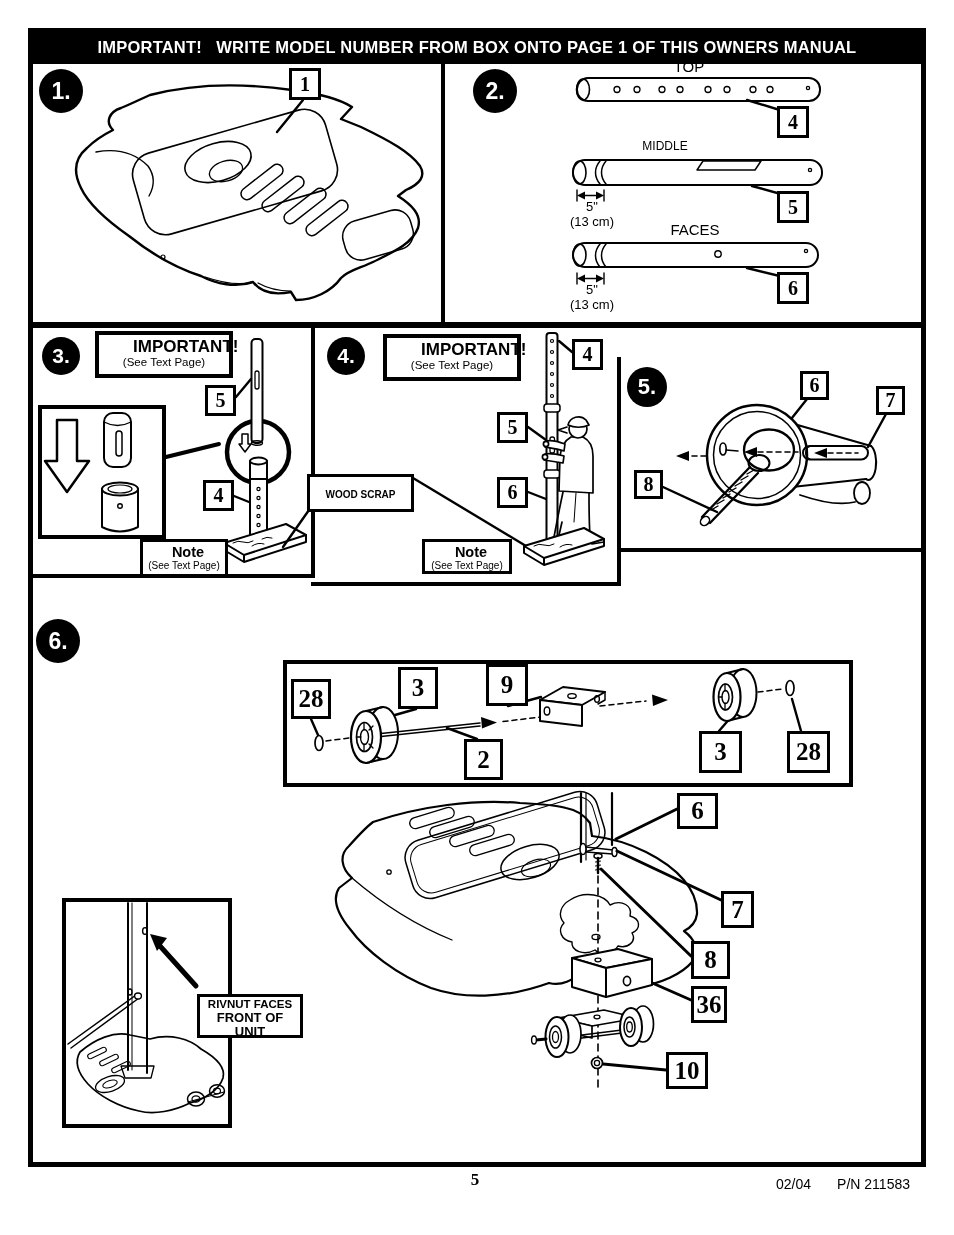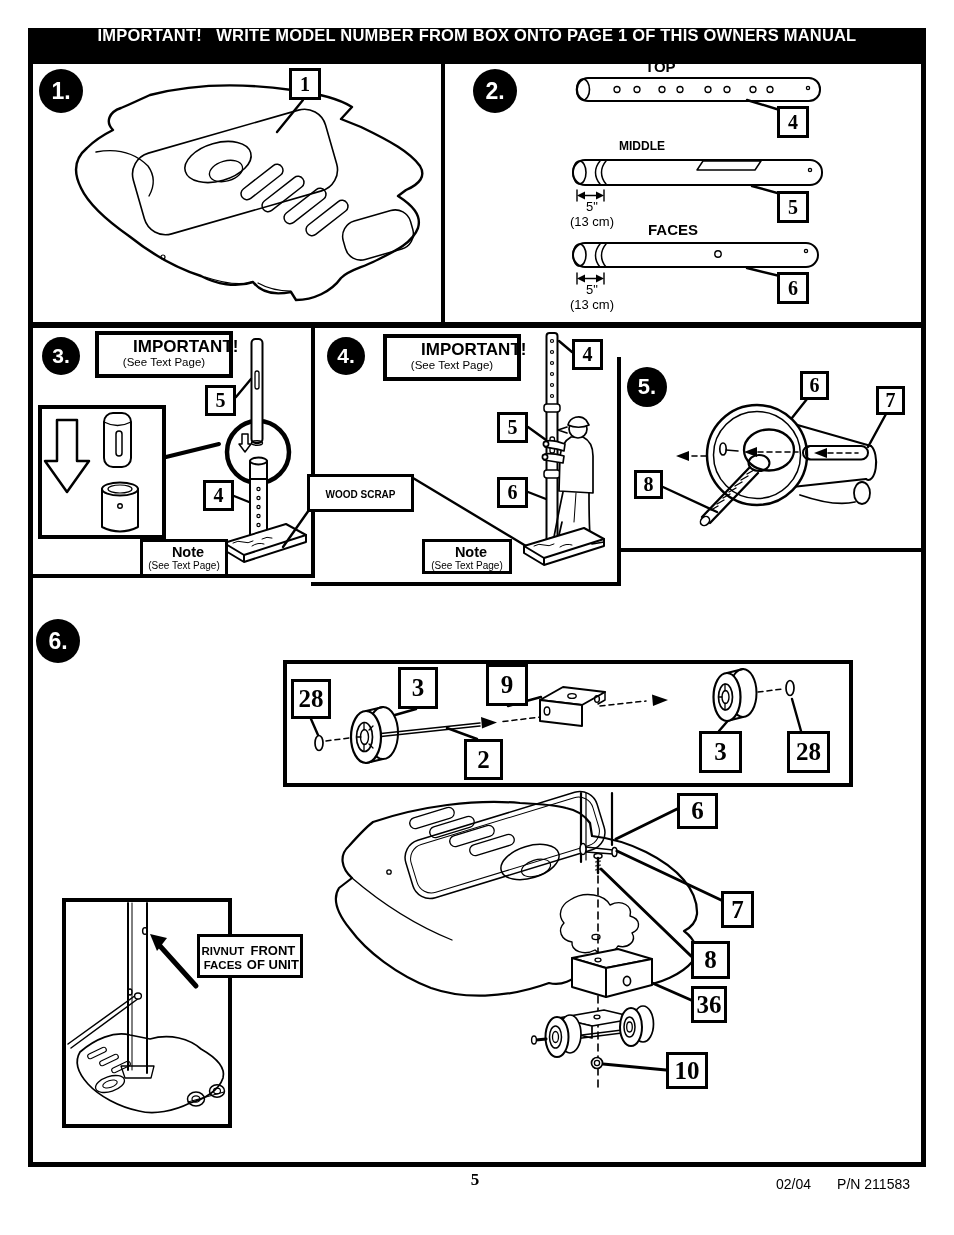--- a/index.html
+++ b/index.html
@@ -10,40 +10,40 @@
   .frame{border:5px solid #000;box-sizing:border-box;background:transparent;}
   .insetbox{border:4px solid #000;box-sizing:border-box;background:#fff;z-index:2;}
   .banner-text{color:#fff;font-weight:bold;font-size:16.5px;letter-spacing:.2px;
                text-align:center;line-height:31px;white-space:pre;z-index:6;}
   .stepnum{background:#000;color:#fff;border-radius:50%;display:flex;align-items:center;
            justify-content:center;font-weight:bold;z-index:10;}
   .callout{border:3px solid #000;background:#fff;display:flex;align-items:center;justify-content:center;
            font-family:"Liberation Serif",serif;font-weight:bold;box-sizing:border-box;z-index:10;}
   .callout.sm{font-size:20px;}
   .callout.lg{font-size:25px;}
-  .lbl{font-weight:bold;text-align:left;z-index:10;}
+  .lbl{font-weight:normal;text-align:center;z-index:10;}
   .impbox{border:4px solid #000;background:#fff;text-align:center;box-sizing:border-box;z-index:10;padding-top:3px;}
   .impbox .t1{font-weight:bold;font-size:17px;line-height:18px;margin-left:34px;}
   .impbox .t2{font-size:11.5px;line-height:13px;}
   .notebox{border:3px solid #000;background:#fff;text-align:center;box-sizing:border-box;z-index:10;padding-top:2px;}
   .notebox .t1{font-weight:bold;font-size:14.5px;line-height:16px;padding-left:8px;}
   .notebox .t2{font-size:10px;line-height:11px;}
   .divider{background:#000;z-index:4;}
   svg.overlay{position:absolute;left:0;top:0;z-index:5;}
   .dimtxt{font-size:13px;text-align:center;z-index:10;}
   .footer-num{font-family:"Liberation Serif",serif;font-weight:bold;font-size:17px;text-align:center;z-index:10;}
   .footer-right{font-size:14px;text-align:right;z-index:10;}
 </style>
 </head>
 <body>
 
 <div id="page">
 
   <div class="abs blackfill" style="left:28px;top:28px;width:898px;height:31px;"></div>
-  <div class="abs banner-text" style="left:28px;top:20px;width:898px;">IMPORTANT!   WRITE MODEL NUMBER FROM BOX ONTO PAGE 1 OF THIS OWNERS MANUAL</div>
+  <div class="abs banner-text" style="left:28px;top:32px;width:898px;">IMPORTANT!   WRITE MODEL NUMBER FROM BOX ONTO PAGE 1 OF THIS OWNERS MANUAL</div>
 
   <div class="abs frame" style="left:28px;top:59px;width:898px;height:1108px;"></div>
   <div class="abs divider" style="left:441px;top:59px;width:4px;height:268px;"></div>
   <div class="abs divider" style="left:28px;top:322px;width:898px;height:6px;"></div>
   <div class="abs divider" style="left:311px;top:328px;width:4px;height:250px;"></div>
   <div class="abs divider" style="left:28px;top:574px;width:287px;height:4px;"></div>
   <div class="abs divider" style="left:617px;top:357px;width:4px;height:229px;"></div>
   <div class="abs divider" style="left:311px;top:582px;width:310px;height:4px;"></div>
   <div class="abs divider" style="left:617px;top:548px;width:309px;height:4px;"></div>
 
@@ -398,21 +398,21 @@
   </div>
   <div class="abs notebox" style="left:422px;top:539px;width:90px;height:35px;">
     <div class="t1">Note</div>
     <div class="t2">(See Text Page)</div>
   </div>
 
   <div class="abs notebox" style="left:307px;top:474px;width:107px;height:38px;display:flex;align-items:center;justify-content:center;">
     <div style="font-weight:bold;font-size:10px;">WOOD SCRAP</div>
   </div>
 
-  <div class="abs notebox" style="left:197px;top:934px;width:106px;height:44px;display:flex;flex-direction:row;align-items:center;justify-content:center;padding-top:4px;">
+  <div class="abs notebox" style="left:197px;top:994px;width:106px;height:44px;display:flex;flex-direction:column;align-items:center;justify-content:center;padding-top:4px;">
     <div style="font-weight:bold;font-size:11.5px;line-height:14px;">RIVNUT FACES</div>
     <div style="font-weight:bold;font-size:13px;line-height:14px;">FRONT OF UNIT</div>
   </div>
 
   <div class="abs footer-num" style="left:420px;top:1170px;width:110px;">5</div>
   <div class="abs footer-right" style="left:640px;top:1176px;width:270px;">
     <span>02/04</span><span style="display:inline-block;width:26px;"></span><span>P/N 211583</span>
   </div>
 
 </div>

